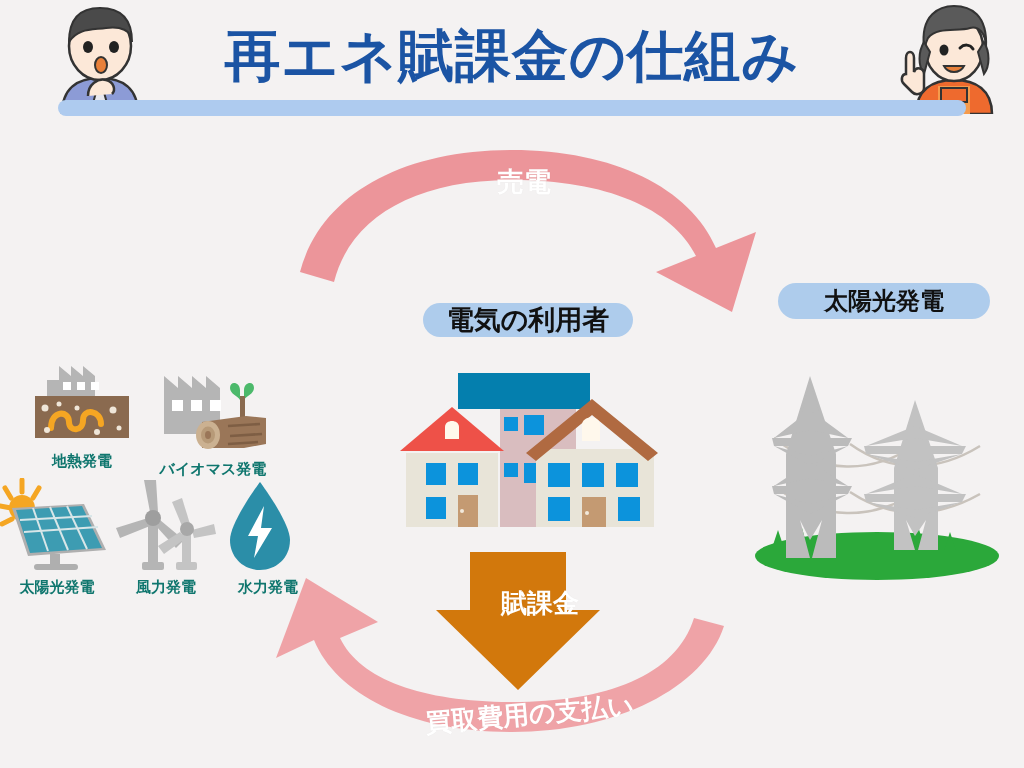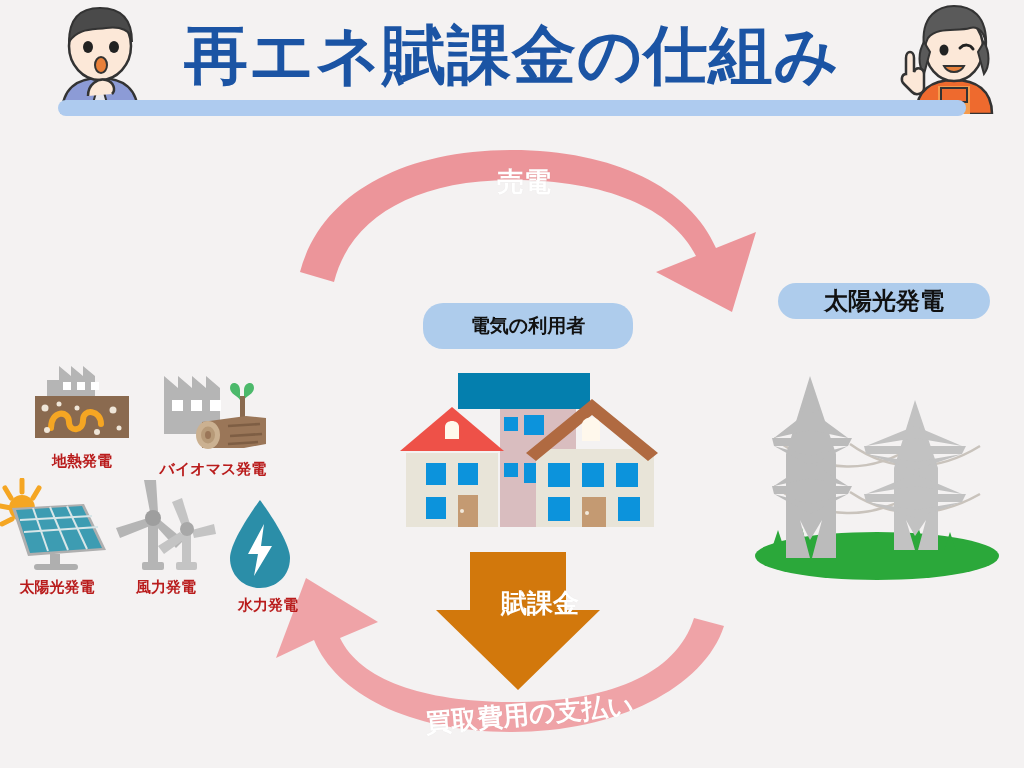--- a/index.html
+++ b/index.html
@@ -8,42 +8,42 @@
     background:#F4F2F2;
     font-family:"DejaVu Sans","Liberation Sans",sans-serif;
     overflow:hidden;position:relative;
   }
   #stage{position:relative;width:1024px;height:768px;}
 
   
   .header{position:absolute;left:0;top:0;width:1024px;height:125px;}
   .title{
     position:absolute;left:0;top:8px;width:1024px;text-align:center;
-    font-size:64px;font-weight:bold;color:#1B54A4;
+    font-size:56px;font-weight:bold;color:#1B54A4;
     letter-spacing:1px;line-height:95px;white-space:nowrap;
   }
   .header-bar{
     position:absolute;left:58px;top:100px;width:908px;height:16px;
     background:#AECBEF;border-radius:8px;
   }
 
   
   .pill{
     position:absolute;background:#AECCEC;border-radius:20px;
     color:#111;font-weight:bold;display:flex;align-items:center;
     justify-content:center;white-space:nowrap;
   }
   #pill-renew{left:10px;top:283px;width:266px;height:38px;font-size:25px;}
-  #pill-user{left:423px;top:303px;width:210px;height:46px;font-size:19px;}
+  #pill-user{left:423px;top:303px;width:210px;height:34px;font-size:27px;}
   #pill-power{left:778px;top:283px;width:212px;height:36px;font-size:24px;}
 
   
   .energy-item{position:absolute;text-align:center;}
   .energy-label{
-    font-size:15px;font-weight:bold;color:#b91c1c;white-space:nowrap;
+    font-size:15px;font-weight:bold;color:#0f766e;white-space:nowrap;
     margin-top:4px;
   }
   .icon-box{position:relative;width:110px;height:96px;margin:0 auto;}
 
   
   #arrow-layer{position:absolute;left:0;top:0;width:1024px;height:768px;}
   .arrow-text{
     position:absolute;color:#fff;font-weight:bold;white-space:nowrap;
     text-shadow:0 0 1px rgba(0,0,0,.08);
   }
@@ -223,21 +223,21 @@
           <path d="M82 52 L104 46 L106 56 L84 60 Z"></path>
           <rect x="72" y="56" width="9" height="32"></rect>
           <rect x="66" y="84" width="21" height="8" rx="2"></rect>
           <circle cx="77" cy="51" r="7" fill="#A8A8A8"></circle>
         </g>
       </svg>
     </div>
     <div class="energy-label">風力発電</div>
   </div>
 
-  <div class="energy-item" style="left:212px;top:496px;width:112px;">
+  <div class="energy-item" style="left:212px;top:478px;width:112px;">
     <div class="icon-box" style="width:112px;">
       <svg viewBox="0 0 112 96" width="112" height="96">
         <path d="M48 4 C48 4 18 44 18 62 C18 80 32 92 48 92 C64 92 78 80 78 62 C78 44 48 4 48 4 Z" fill="#2B8EA8"></path>
         <path d="M52 28 L36 58 L46 58 L42 80 L60 50 L49 50 Z" fill="#fff"></path>
       </svg>
     </div>
     <div class="energy-label">水力発電</div>
   </div>
 
   <div class="pill" id="pill-user">電気の利用者</div>

